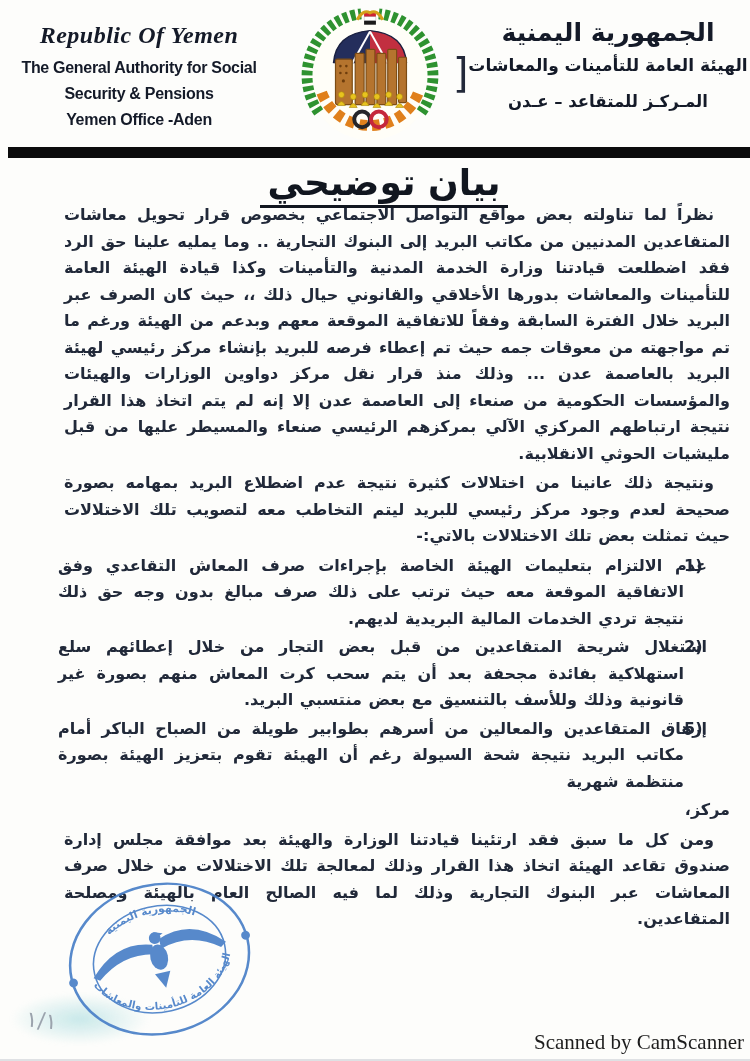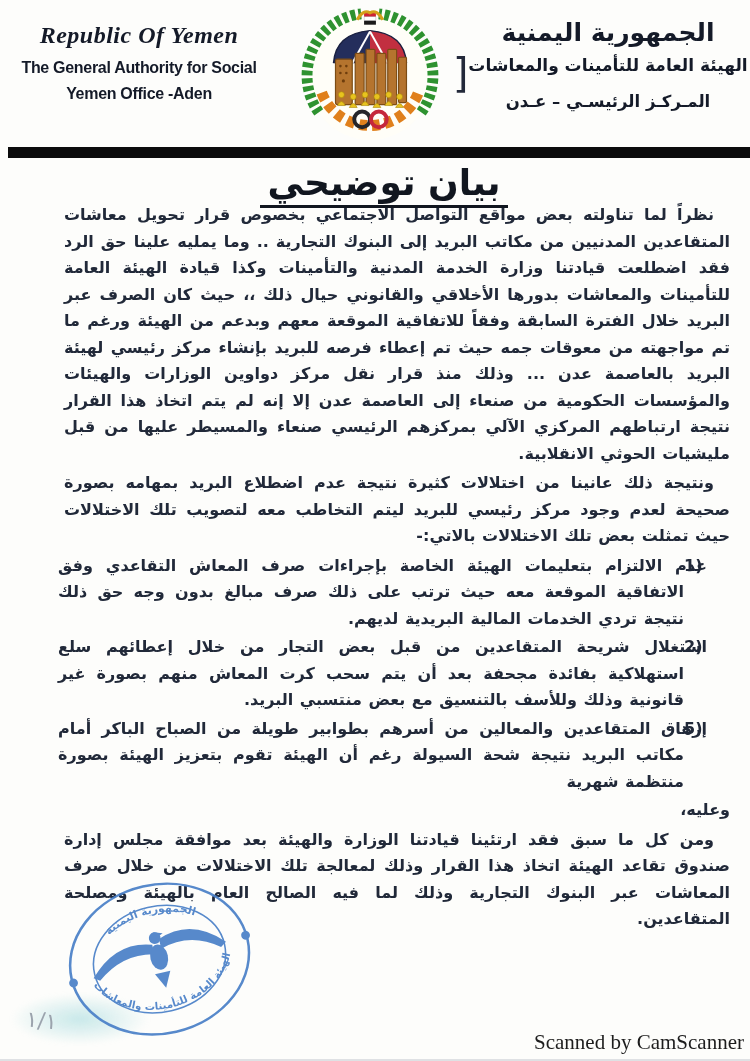--- a/index.html
+++ b/index.html
@@ -75,20 +75,21 @@
   .edge-bottom{position:absolute;bottom:0;left:0;width:100%;height:2px;background:#dfe1e4;}
 </style>
 </head>
 <body>
 
 <div class="page">
 
   <div class="hdr-en">
     <div class="l1">Republic Of Yemen</div>
     <div class="l">The General Authority for Social</div>
+    <div class="l">Security &amp; Pensions</div>
     <div class="l">Yemen Office -Aden</div>
   </div>
 
   <div class="emblem-wrap">
     <svg viewBox="0 0 170 142" width="168" height="140">
       <ellipse cx="85" cy="72" rx="64" ry="66" fill="#fffef8"></ellipse>
       <path d="M33,110 A61,63 0 0 1 76,10" fill="none" stroke="#2e9230" stroke-width="11" stroke-dasharray="5 3"></path>
       <path d="M137,110 A61,63 0 0 0 94,10" fill="none" stroke="#2e9230" stroke-width="11" stroke-dasharray="5 3"></path>
       <g>
         <rect x="79" y="9" width="12" height="4" fill="#cf2233"></rect>
@@ -136,21 +137,21 @@
       <circle cx="77" cy="117" r="8" fill="none" stroke="#26262a" stroke-width="4"></circle>
       <circle cx="94" cy="117" r="8" fill="none" stroke="#c5283c" stroke-width="4"></circle>
     </svg>
   </div>
 
   <div class="hdr-bracket">]</div>
 
   <div class="hdr-ar">
     <div class="country">الجمهورية اليمنية</div>
     <div class="authority">الهيئة العامة للتأمينات والمعاشات</div>
-    <div class="office">المـركـز الرئيسـي – عـدن</div>
+    <div class="office">المـركـز للمتقاعد – عـدن</div>
   </div>
 
   <div class="rule"></div>
 
   <div class="title">
     <span>بيان توضيحي</span>
   </div>
 
   <div class="body">
     <p class="p-indent">نظراً لما تناولته بعض مواقع التواصل الاجتماعي بخصوص قرار تحويل معاشات المتقاعدين المدنيين من مكاتب البريد إلى البنوك التجارية .. وما يمليه علينا حق الرد فقد اضطلعت قيادتنا وزارة الخدمة المدنية والتأمينات وكذا قيادة الهيئة العامة للتأمينات والمعاشات بدورها الأخلاقي والقانوني حيال ذلك ،، حيث كان الصرف عبر البريد خلال الفترة السابقة وفقاً للاتفاقية الموقعة معهم وبدعم من الهيئة ورغم ما تم مواجهته من معوقات جمه حيث تم إعطاء فرصه للبريد بإنشاء مركز رئيسي لهيئة البريد بالعاصمة عدن ... وذلك منذ قرار نقل مركز دواوين الوزارات والهيئات والمؤسسات الحكومية من صنعاء إلى العاصمة عدن إلا إنه لم يتم اتخاذ هذا القرار نتيجة ارتباطهم المركزي الآلي بمركزهم الرئيسي صنعاء والمسيطر عليها من قبل مليشيات الحوثي الانقلابية.</p>
@@ -159,21 +160,21 @@
     <div class="li">
       <span class="num">1)</span><span>عدم الالتزام بتعليمات الهيئة الخاصة بإجراءات صرف المعاش التقاعدي وفق الاتفاقية الموقعة معه حيث ترتب على ذلك صرف مبالغ بدون وجه حق ذلك نتيجة تردي الخدمات المالية البريدية لديهم.</span>
     </div>
     <div class="li">
       <span class="num">2)</span><span>استغلال شريحة المتقاعدين من قبل بعض التجار من خلال إعطائهم سلع استهلاكية بفائدة مجحفة بعد أن يتم سحب كرت المعاش منهم بصورة غير قانونية وذلك وللأسف بالتنسيق مع بعض منتسبي البريد.</span>
     </div>
     <div class="li">
       <span class="num">5)</span><span>إرهاق المتقاعدين والمعالين من أسرهم بطوابير طويلة من الصباح الباكر أمام مكاتب البريد نتيجة شحة السيولة رغم أن الهيئة تقوم بتعزيز الهيئة بصورة منتظمة شهرية</span>
     </div>
 
-    <p class="interjection">وعليه،</p>
+    <p class="interjection">مركز،</p>
     <p class="p-indent">ومن كل ما سبق فقد ارتئينا قيادتنا الوزارة والهيئة بعد موافقة مجلس إدارة صندوق تقاعد الهيئة اتخاذ هذا القرار وذلك لمعالجة تلك الاختلالات من خلال صرف المعاشات عبر البنوك التجارية وذلك لما فيه الصالح العام بالهيئة ومصلحة المتقاعدين.</p>
 
   </div>
 
   <div class="smudge"></div>
 
   <div class="stamp">
     <svg viewBox="0 0 200 168" width="196" height="166">
       <defs>
         <path id="stTop" d="M30,74 A74,58 0 0 1 170,74"></path>

